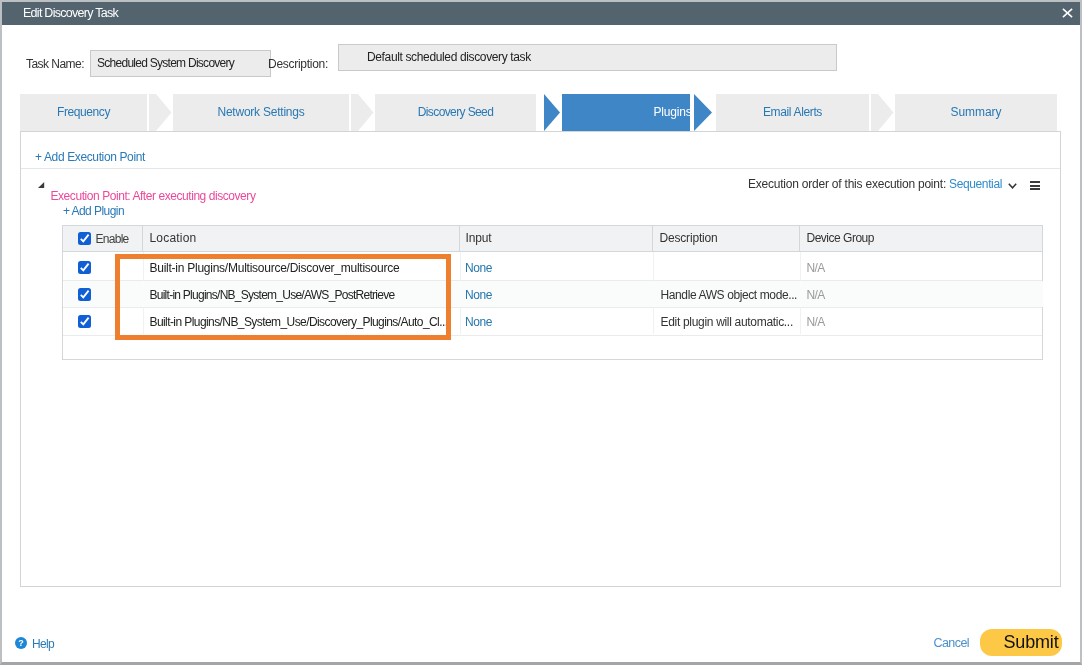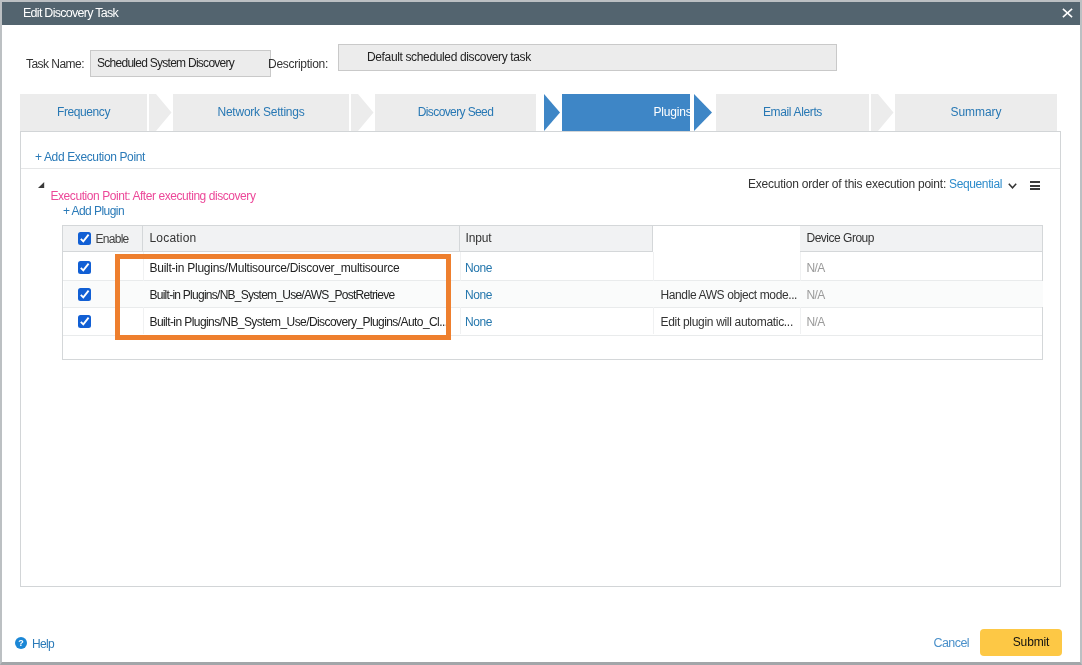--- a/index.html
+++ b/index.html
@@ -88,20 +88,21 @@
   <div class="abs" style="left:1030px;top:184.6px;width:9.5px;height:2px;background:#3a3a3a;"></div>
   <div class="abs" style="left:1030px;top:187.9px;width:9.5px;height:2px;background:#3a3a3a;"></div>
 
   <div class="abs bluelink" style="left:63px;top:203.5px;letter-spacing:-0.56px;">+ Add Plugin</div>
 
   <div id="tbl" class="abs">
 
     <div class="hcell" style="left:0;width:80px;"></div>
     <div class="hcell" style="left:80px;width:316.5px;padding-left:6.5px;letter-spacing:0.2px;">Location</div>
     <div class="hcell" style="left:396.5px;width:193px;padding-left:6px;letter-spacing:-0.14px;">Input</div>
+    <div class="hcell" style="left:589.5px;width:147px;padding-left:7px;letter-spacing:-0.18px;">Description</div>
     <div class="hcell" style="left:736.5px;width:242.5px;border-right:none;padding-left:7px;letter-spacing:-0.49px;">Device Group</div>
     <svg class="cb" style="left:15px;top:6px;" width="13" height="13">
         <rect width="13" height="13" rx="2.5" fill="#115fd4"></rect>
         <polyline points="2.8,6.9 5.3,9.4 10.6,2.7" fill="none" stroke="#fff" stroke-width="1.9"></polyline>
       </svg>
     <div class="abs" style="left:32.5px;top:6px;font-size:12px;color:#404040;letter-spacing:-0.72px;">Enable</div>
 
     <div class="rline" style="top:53.5px;"></div>
     <div class="rline" style="top:81px;"></div>
     <div class="rline" style="top:108.5px;"></div>
@@ -140,16 +141,16 @@
   </div>
 
   <div id="orange" class="abs"></div>
 
   <svg class="abs" style="left:15px;top:637px;" width="12" height="12">
       <circle cx="6" cy="6" r="6" fill="#1b87d6"></circle>
       <text x="6" y="9" font-size="9" font-family="Liberation Sans, sans-serif" font-weight="bold" fill="#fff" text-anchor="middle">?</text>
     </svg>
   <div class="abs" style="left:32px;top:637px;font-size:12px;color:#2a7ab8;letter-spacing:-0.67px;">Help</div>
   <div class="abs" style="left:933.5px;top:636px;font-size:12.5px;color:#4a90ca;letter-spacing:-0.57px;">Cancel</div>
-  <div class="abs" style="left:980px;top:629px;width:82px;height:27px;background:#fdc845;border-radius:4px;text-align:center;line-height:27px;font-size:12px;color:#111;letter-spacing:-0.15px;padding-left:20px;">Submit</div>
+  <div class="abs" style="left:980px;top:629px;width:82px;height:27px;background:#fdc845;border-radius:12px;text-align:center;line-height:27px;font-size:18px;color:#111;letter-spacing:-0.15px;padding-left:20px;">Submit</div>
 
   <div id="frame" class="abs"></div>
 </div>
 
 </body></html>

